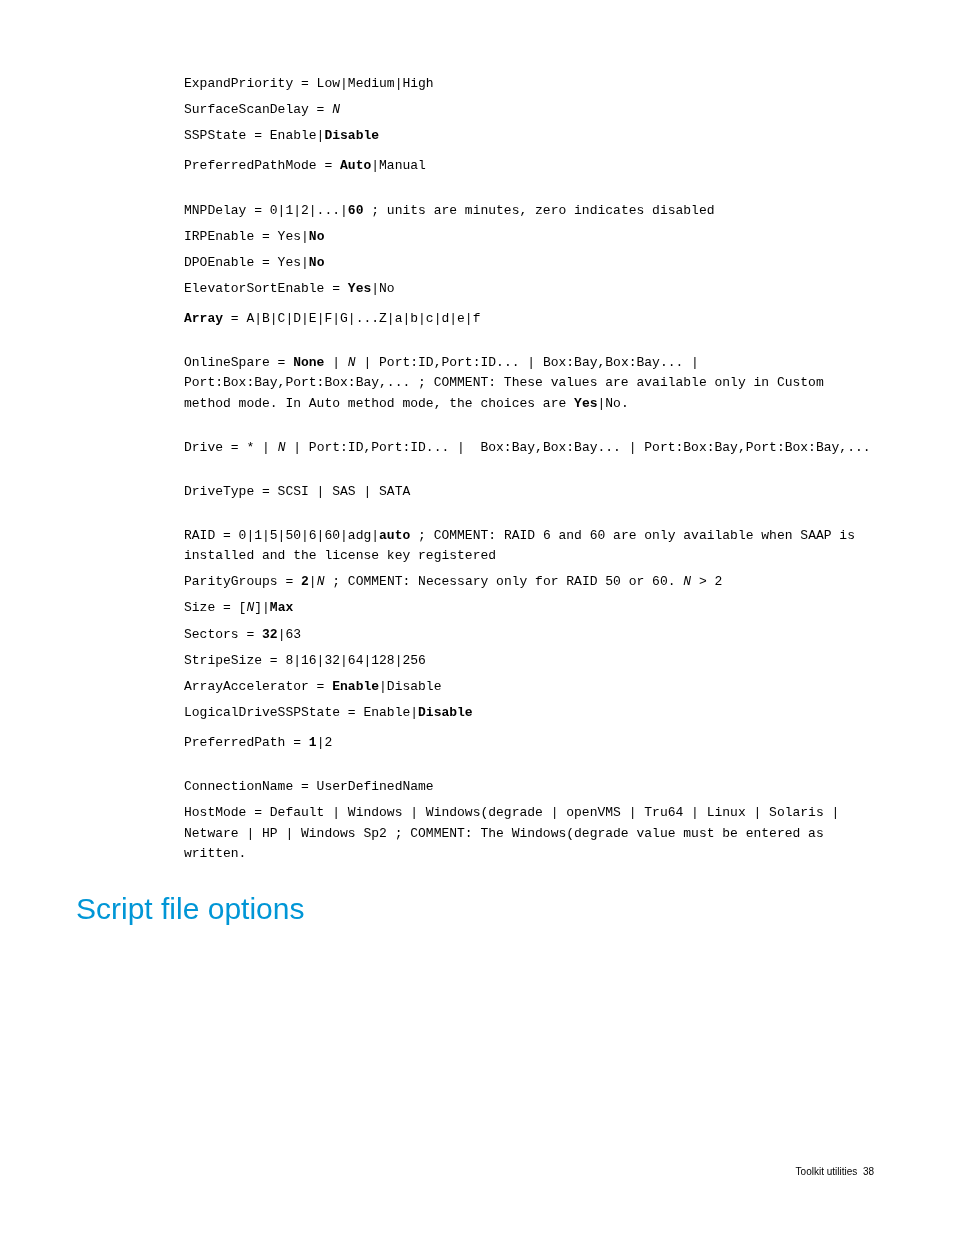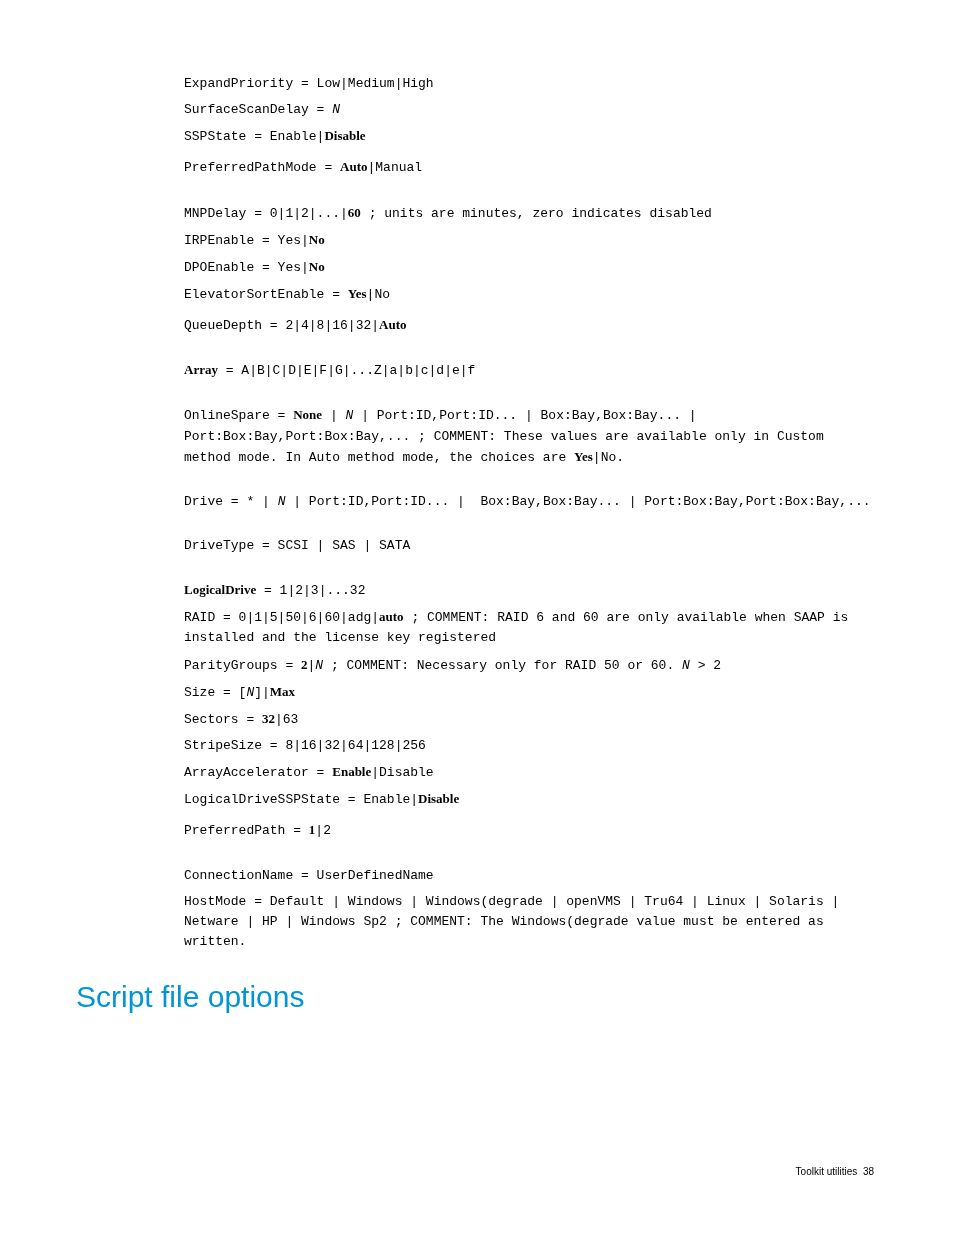--- a/index.html
+++ b/index.html
@@ -19,21 +19,21 @@
     padding: 74px 80px 0 184px;
   }
   .mono {
     font-family: "Courier New", Courier, monospace;
     font-size: 13px;
     line-height: 1.55;
     white-space: pre-wrap;
   }
   .block { margin-bottom: 24px; margin-top: 10px; }
   .small-gap { margin-bottom: 6px; }
-  .bold-sans { font-family: Liberation Serif, serif; font-weight: bold; }
+  .bold-sans { font-family: Liberation Mono, monospace; font-weight: bold; }
   .italic { font-style: italic; }
   h2.section {
     font-family: Arial, Helvetica, sans-serif;
     font-weight: 300;
     font-size: 30px;
     color: #0096d6;
     margin: 28px 0 6px -108px;
   }
   .footer {
     position: absolute;
@@ -50,31 +50,29 @@
 
   <div class="mono small-gap"><span>ExpandPriority = Low|Medium|High</span></div>
   <div class="mono small-gap"><span>SurfaceScanDelay = </span><span class="italic">N</span></div>
   <div class="mono small-gap"><span>SSPState = Enable|</span><span class="bold-sans">Disable</span></div>
   <div class="mono block"><span>PreferredPathMode = </span><span class="bold-sans">Auto</span><span>|Manual</span></div>
 
   <div class="mono small-gap"><span>MNPDelay = 0|1|2|...|</span><span class="bold-sans">60</span><span> ; units are minutes, zero indicates disabled</span></div>
   <div class="mono small-gap"><span>IRPEnable = Yes|</span><span class="bold-sans">No</span></div>
   <div class="mono small-gap"><span>DPOEnable = Yes|</span><span class="bold-sans">No</span></div>
   <div class="mono small-gap"><span>ElevatorSortEnable = </span><span class="bold-sans">Yes</span><span>|No</span></div>
-  <div class="mono block"><span>QueueDepth = 2|4|8|16|32|</span><span class="bold-sans">Auto</span></div>
 
   <div class="mono block"><span class="bold-sans">Array</span><span> = A|B|C|D|E|F|G|...Z|a|b|c|d|e|f</span></div>
 
   <div class="mono block"><span>OnlineSpare = </span><span class="bold-sans">None</span><span> | </span><span class="italic">N</span><span> | Port:ID,Port:ID... | Box:Bay,Box:Bay... | Port:Box:Bay,Port:Box:Bay,... ; COMMENT: These values are available only in Custom method mode. In Auto method mode, the choices are </span><span class="bold-sans">Yes</span><span>|No.</span></div>
 
   <div class="mono block"><span>Drive = * | </span><span class="italic">N</span><span> | Port:ID,Port:ID... |  Box:Bay,Box:Bay... | Port:Box:Bay,Port:Box:Bay,...</span></div>
 
   <div class="mono block"><span>DriveType = SCSI | SAS | SATA</span></div>
 
-  <div class="mono small-gap"><span class="bold-sans">LogicalDrive</span><span> = 1|2|3|...32</span></div>
   <div class="mono small-gap"><span>RAID = 0|1|5|50|6|60|adg|</span><span class="bold-sans">auto</span><span> ; COMMENT: RAID 6 and 60 are only available when SAAP is installed and the license key registered</span></div>
   <div class="mono small-gap"><span>ParityGroups = </span><span class="bold-sans">2</span><span>|</span><span class="italic">N</span><span> ; COMMENT: Necessary only for RAID 50 or 60. </span><span class="italic">N</span><span> &gt; 2</span></div>
   <div class="mono small-gap"><span>Size = [</span><span class="italic">N</span><span>]|</span><span class="bold-sans">Max</span></div>
   <div class="mono small-gap"><span>Sectors = </span><span class="bold-sans">32</span><span>|63</span></div>
   <div class="mono small-gap"><span>StripeSize = 8|16|32|64|128|256</span></div>
   <div class="mono small-gap"><span>ArrayAccelerator = </span><span class="bold-sans">Enable</span><span>|Disable</span></div>
   <div class="mono small-gap"><span>LogicalDriveSSPState = Enable|</span><span class="bold-sans">Disable</span></div>
   <div class="mono block"><span>PreferredPath = </span><span class="bold-sans">1</span><span>|2</span></div>
 
   <div class="mono small-gap"><span>ConnectionName = UserDefinedName</span></div>

